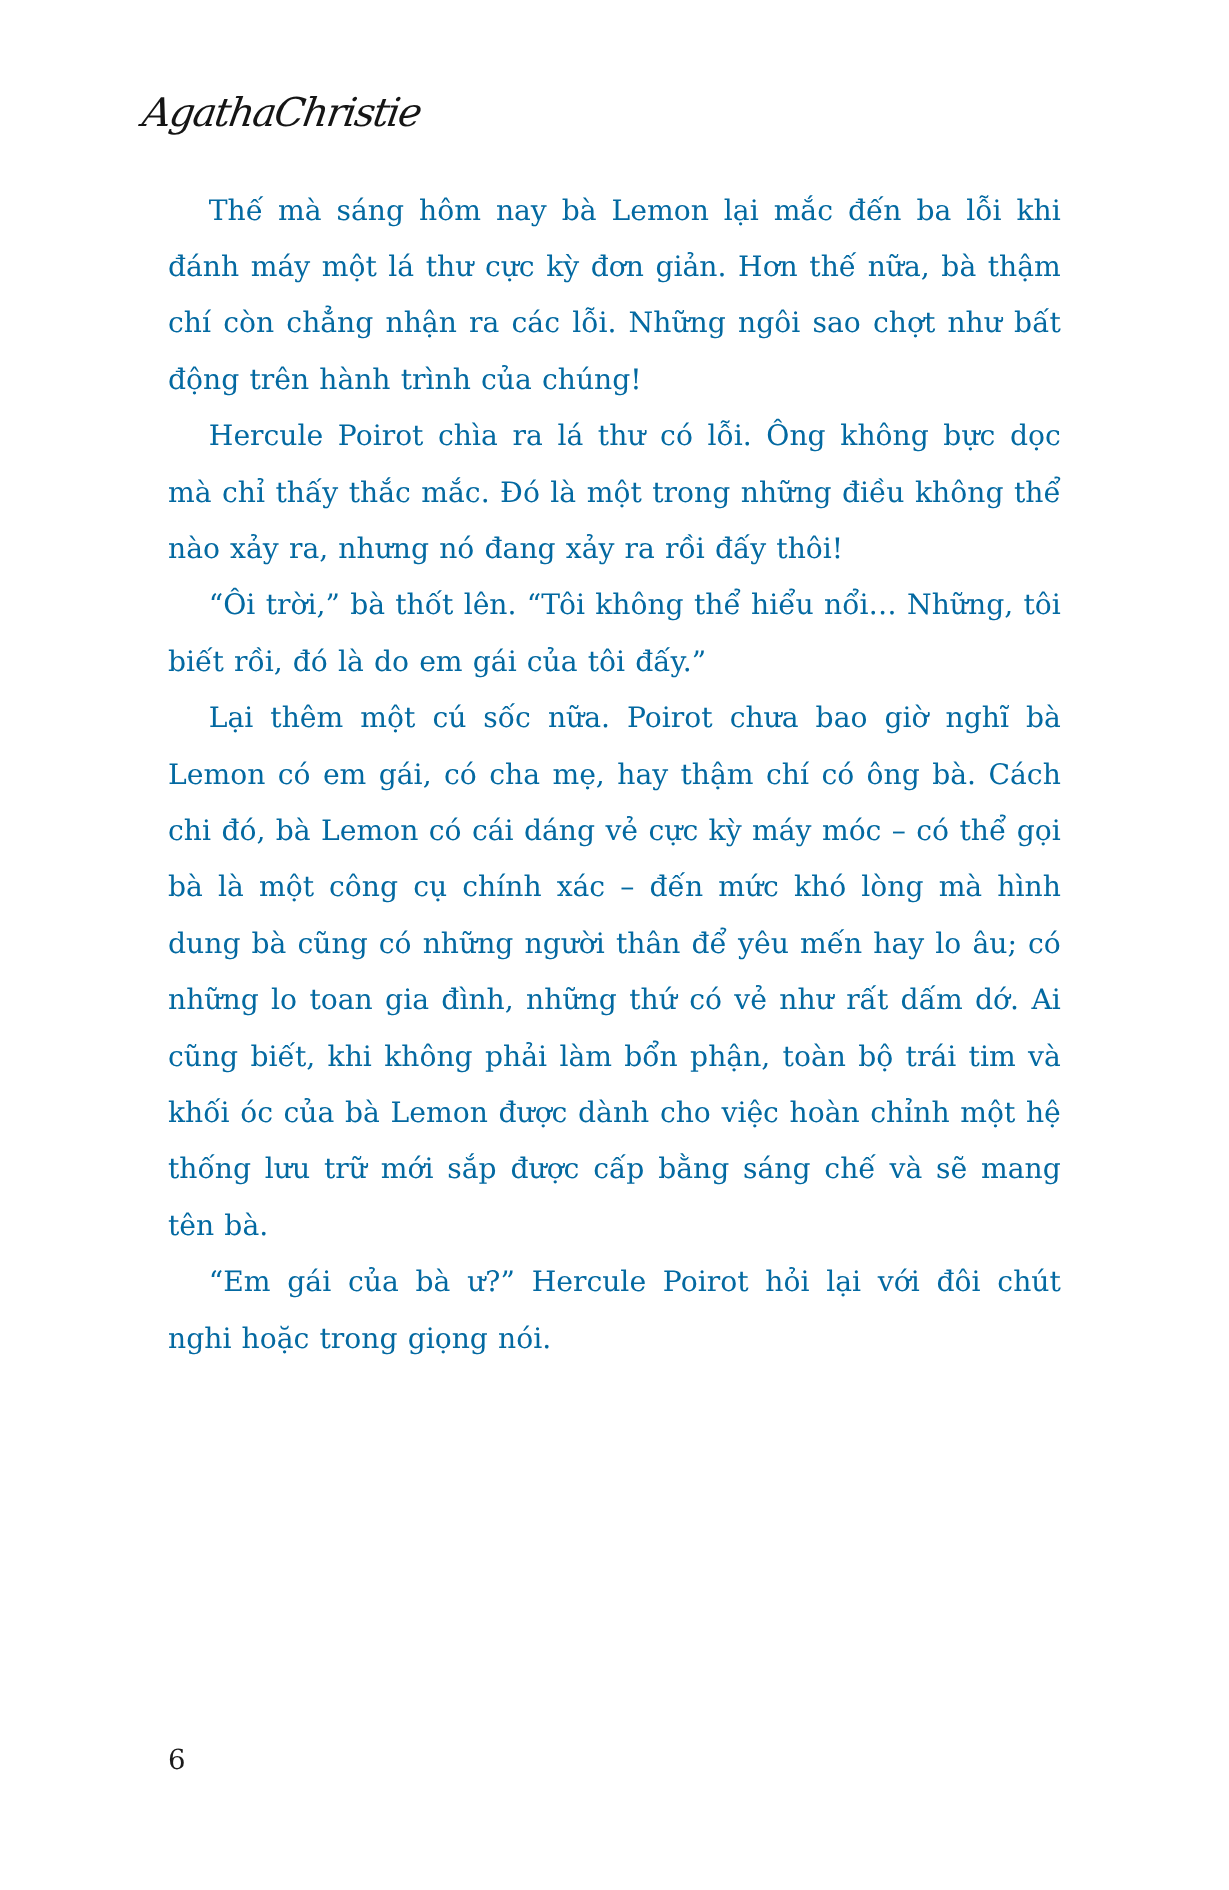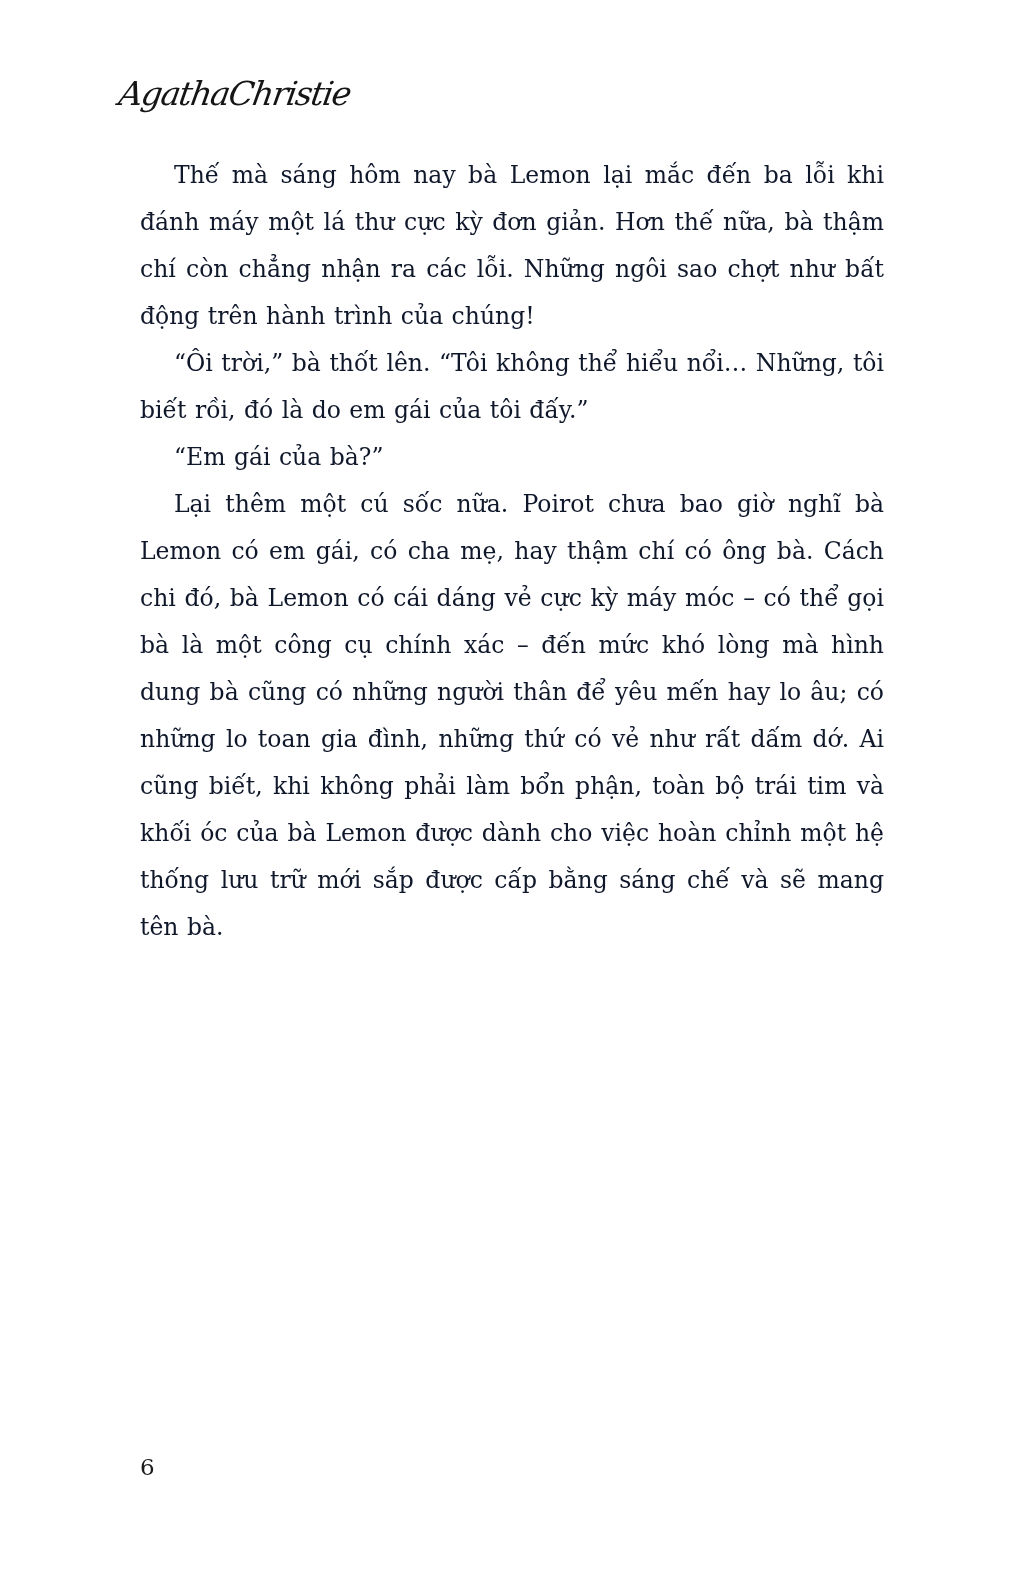--- a/index.html
+++ b/index.html
@@ -36,21 +36,21 @@
   }
   .text-block {
     margin-top: 38px;
   }
   p.body-par {
     margin: 0;
     font-size: 23.5px;
     line-height: 47px;
     text-align: justify;
     text-indent: 34px;
-    color: #0f172a;
+    color: #0369a1;
     word-spacing: 1px;
   }
   .page-number {
     position: absolute;
     left: 140px;
     top: 1452px;
     font-size: 23px;
     line-height: 30px;
     color: #1b1b1b;
   }
@@ -59,20 +59,21 @@
 <body>
 
 <div class="page">
 
   <div>
     <span class="signature">AgathaChristie</span>
   </div>
 
   <div class="text-block">
     <p class="body-par">Thế mà sáng hôm nay bà Lemon lại mắc đến ba lỗi khi đánh máy một lá thư cực kỳ đơn giản. Hơn thế nữa, bà thậm chí còn chẳng nhận ra các lỗi. Những ngôi sao chợt như bất động trên hành trình của chúng!</p>
+    <p class="body-par">Hercule Poirot chìa ra lá thư có lỗi. Ông không bực dọc mà chỉ thấy thắc mắc. Đó là một trong những điều không thể nào xảy ra, nhưng nó đang xảy ra rồi đấy thôi!</p>
     <p class="body-par">“Ôi trời,” bà thốt lên. “Tôi không thể hiểu nổi… Những, tôi biết rồi, đó là do em gái của tôi đấy.”</p>
-    <p class="body-par">“Em gái của bà?”</p>
     <p class="body-par">Lại thêm một cú sốc nữa. Poirot chưa bao giờ nghĩ bà Lemon có em gái, có cha mẹ, hay thậm chí có ông bà. Cách chi đó, bà Lemon có cái dáng vẻ cực kỳ máy móc – có thể gọi bà là một công cụ chính xác – đến mức khó lòng mà hình dung bà cũng có những người thân để yêu mến hay lo âu; có những lo toan gia đình, những thứ có vẻ như rất dấm dớ. Ai cũng biết, khi không phải làm bổn phận, toàn bộ trái tim và khối óc của bà Lemon được dành cho việc hoàn chỉnh một hệ thống lưu trữ mới sắp được cấp bằng sáng chế và sẽ mang tên bà.</p>
+    <p class="body-par">“Em gái của bà ư?” Hercule Poirot hỏi lại với đôi chút nghi hoặc trong giọng nói.</p>
   </div>
 
   <div class="page-number">6</div>
 
 </div>
 
 </body></html>

